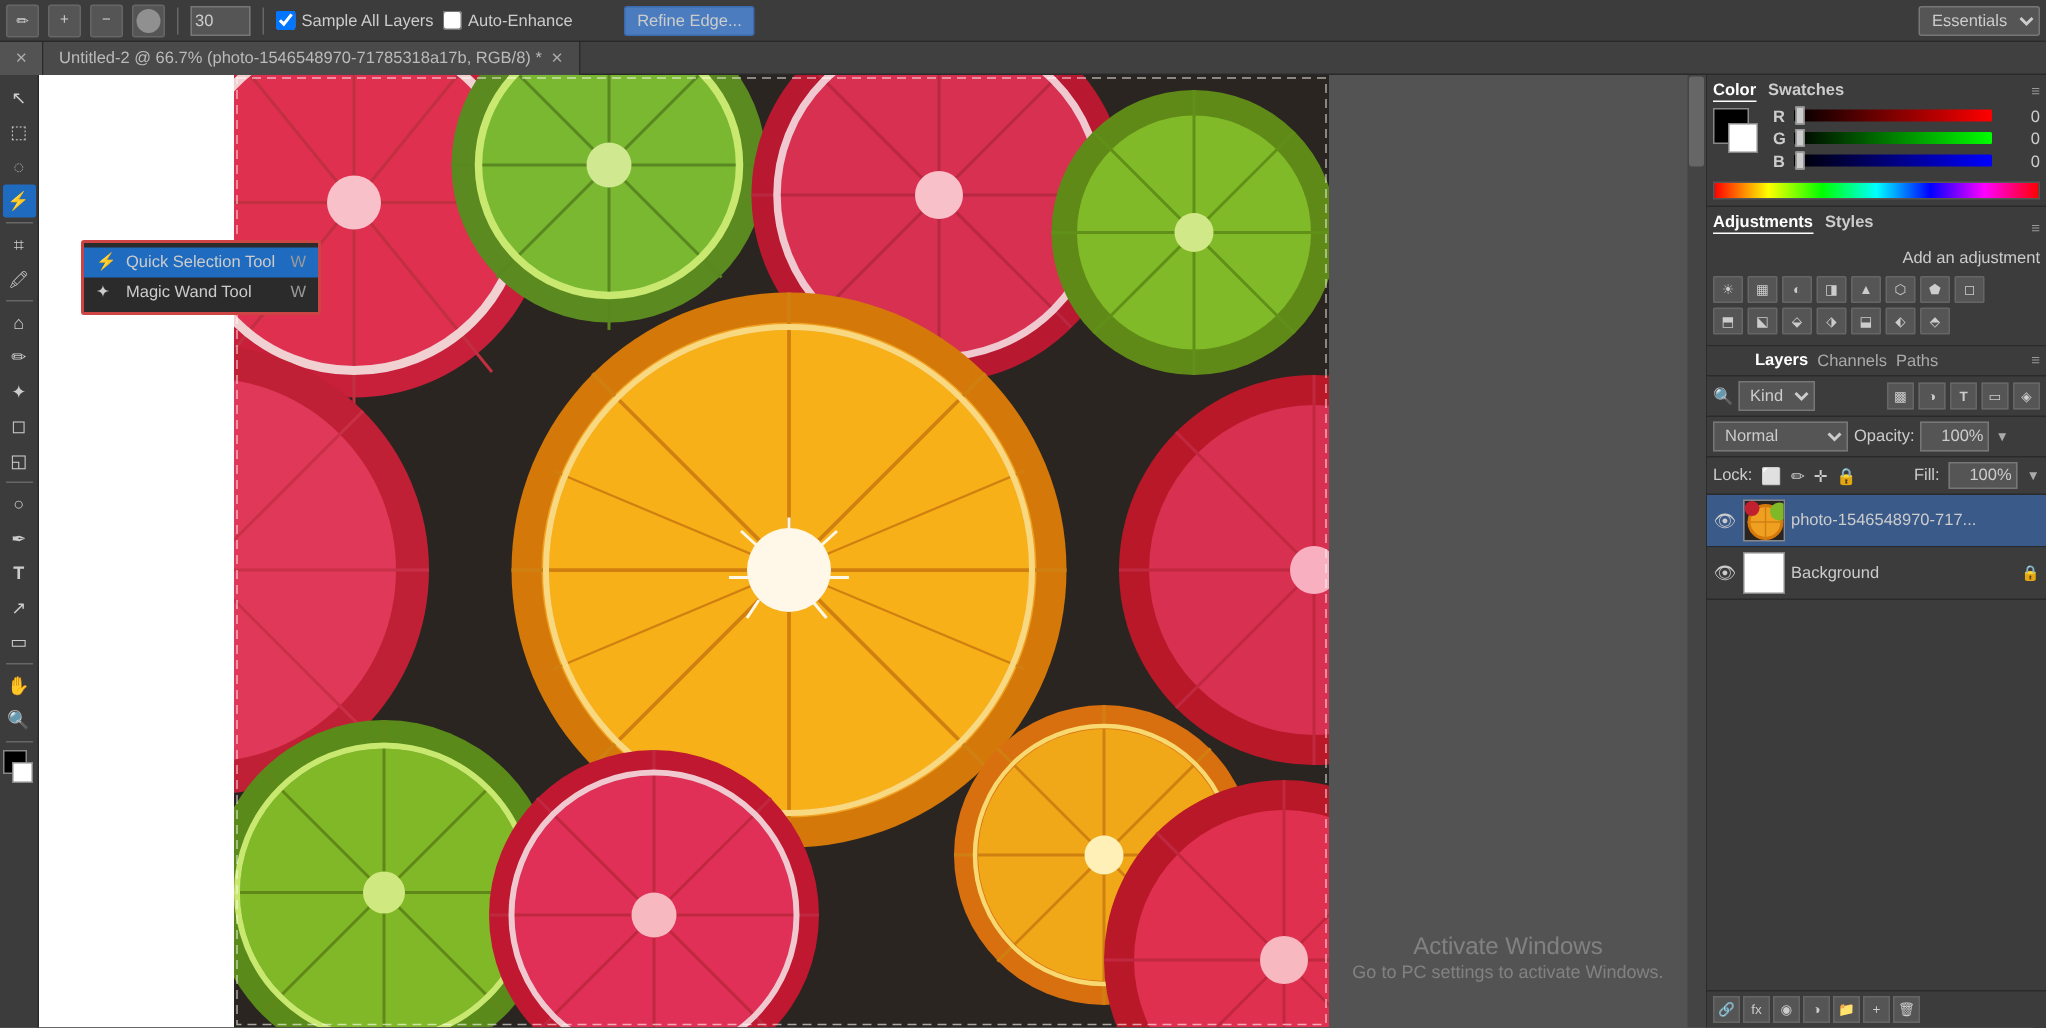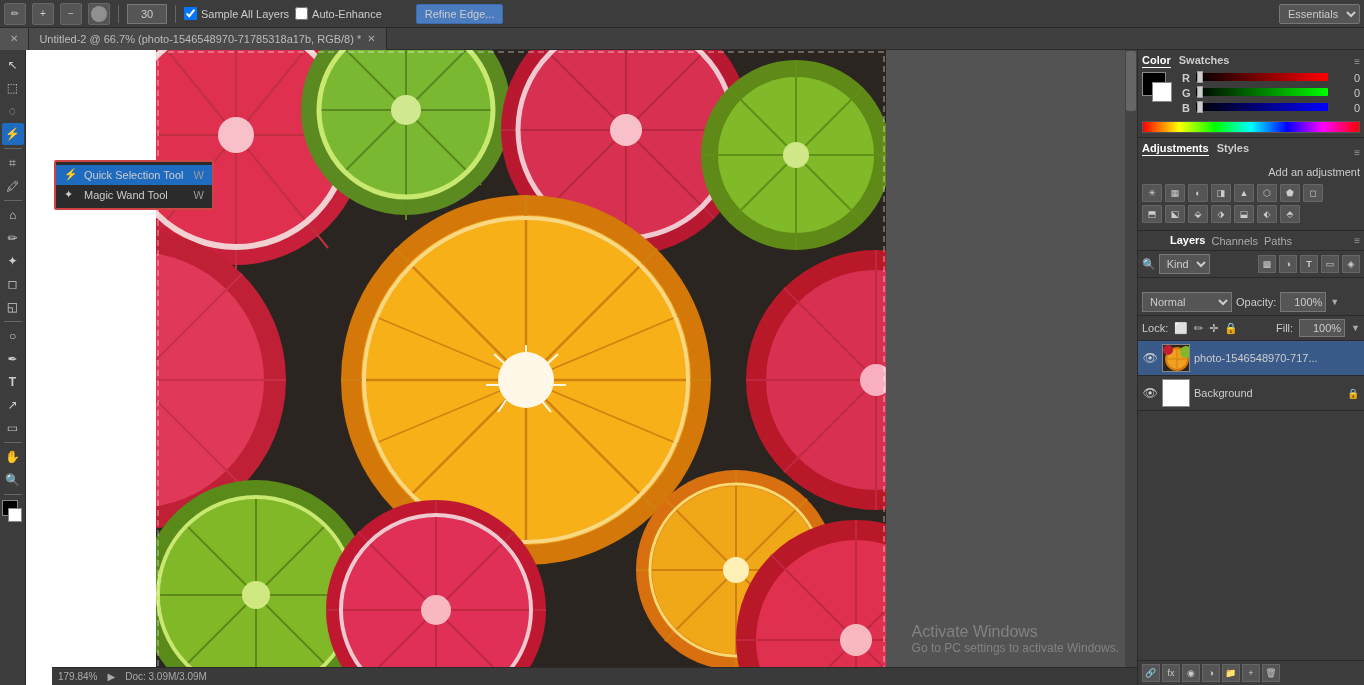--- a/index.html
+++ b/index.html
@@ -27,21 +27,21 @@
       flex-shrink: 0;
     }
     .toolbar-separator {
       width: 1px; height: 18px;
       background: #666;
       margin: 0 2px;
     }
     .toolbar-input {
       width: 40px; height: 20px;
       background: #555; border: 1px solid #777;
-      color: #ccc; font-size: 11px; text-align: center;
+      color: #ccc; font-size: 11px; text-align: left;
       padding: 0 2px;
     }
     .toolbar-checkbox-group {
       display: flex; align-items: center; gap: 4px;
     }
     .toolbar-btn {
       height: 20px;
       background: #555;
       border: 1px solid #777;
       border-radius: 2px;
@@ -291,21 +291,20 @@
       width: 18px; height: 18px;
       background: #555; border: 1px solid #666;
       display: flex; align-items: center; justify-content: center;
       font-size: 9px; color: #ccc; cursor: pointer;
     }
     .blend-row {
       display: flex; align-items: center;
       padding: 3px 4px;
       border-bottom: 1px solid #2a2a2a;
       gap: 4px;
-      margin-top: 11px;
     }
     .blend-select {
       background: #555; border: 1px solid #777;
       color: #ccc; font-size: 11px; height: 20px;
       padding: 0 3px; width: 90px;
     }
     .opacity-label { font-size: 11px; color: #ccc; }
     .opacity-value {
       background: #555; border: 1px solid #777;
       color: #ccc; font-size: 11px; height: 20px;
@@ -370,25 +369,25 @@
     }
     .scroll-thumb {
       width: 10px; height: 60px;
       background: #666; border-radius: 2px;
       margin: 1px;
     }
 
     
     #activate-windows {
       position: absolute;
-      bottom: 30px; right: 18px;
+      bottom: 30px; right: 28px;
       color: rgba(200,200,200,0.4);
       font-size: 14px;
       pointer-events: none;
-      text-align: left;
+      text-align: center;
     }
     #activate-windows .aw-title { font-size: 16px; font-weight: 300; }
     #activate-windows .aw-sub { font-size: 12px; }
 
     
     .citrus-svg {
       position: absolute;
       left: 0; top: 0;
       width: 100%; height: 100%;
     }
@@ -606,25 +605,20 @@
 
     <div id="vert-scroll">
       <div class="scroll-thumb"></div>
     </div>
 
     <div id="activate-windows">
       <div class="aw-title">Activate Windows</div>
       <div class="aw-sub">Go to PC settings to activate Windows.</div>
     </div>
 
-    <div id="status-bar">
-      <span>179.84%</span>
-      <span>▶</span>
-      <span>Doc: 3.09M/3.09M</span>
-    </div>
   </div>
 
   <div id="right-panel">
 
     <div id="color-panel">
       <div class="panel-header">
         <div class="panel-tabs">
           <span class="panel-tab active">Color</span>
           <span class="panel-tab">Swatches</span>
         </div>

